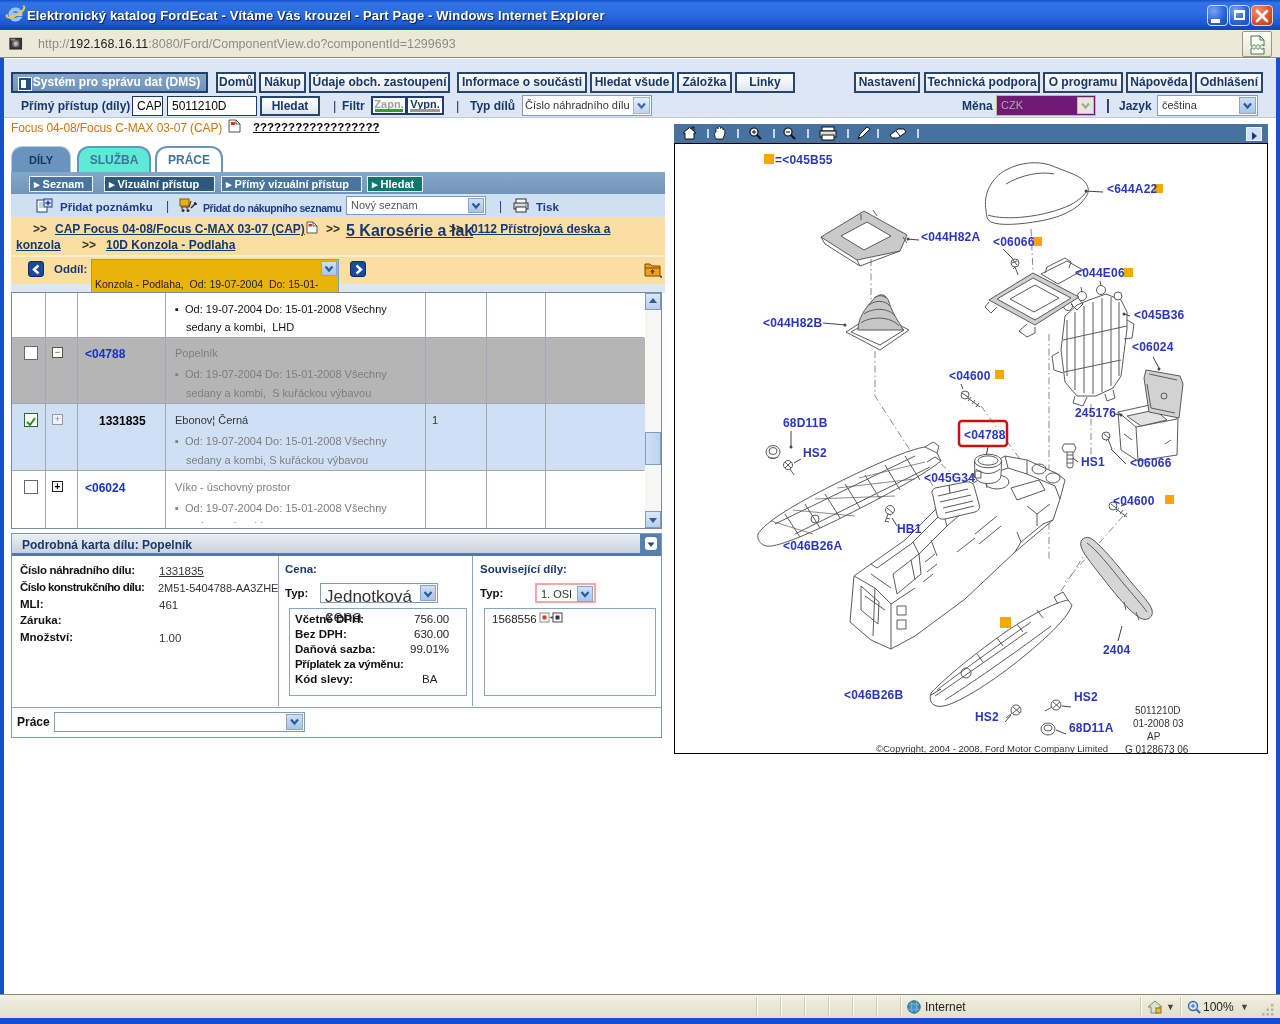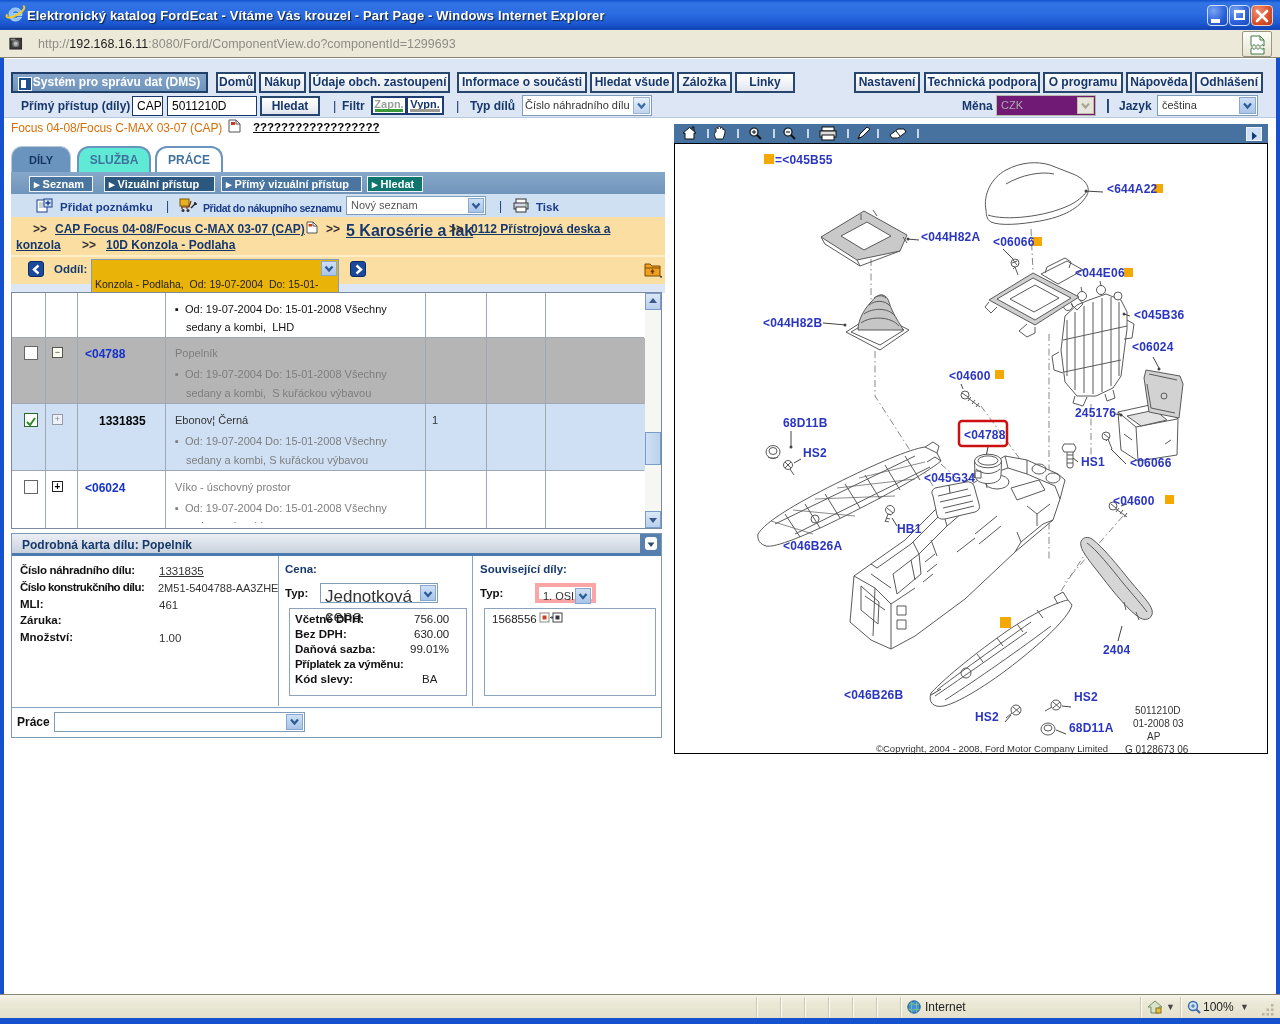--- a/index.html
+++ b/index.html
@@ -326,21 +326,21 @@
 <span class="a" style="left:414px;top:628px;color:#222;font-size:11.5px;">630.00</span>
 <span class="a" style="left:295px;top:643px;color:#111;font-weight:bold;font-size:11.5px;">Daňová sazba:</span>
 <span class="a" style="left:410px;top:643px;color:#222;font-size:11.5px;">99.01%</span>
 <span class="a" style="left:295px;top:658px;color:#111;font-weight:bold;font-size:11.5px;letter-spacing:-0.3px;">Příplatek za výměnu:</span>
 <span class="a" style="left:295px;top:673px;color:#111;font-weight:bold;font-size:11.5px;">Kód slevy:</span>
 <span class="a" style="left:422px;top:673px;color:#222;font-size:11.5px;">BA</span>
 <div class="a" style="left:472px;top:556px;width:1px;height:150px;background:#8aa4c0;"></div>
 
 <span class="a" style="left:480px;top:563px;color:#16396e;font-weight:bold;font-size:11.5px;">Související díly:</span>
 <span class="a" style="left:480px;top:587px;color:#111;font-weight:bold;font-size:11.5px;">Typ:</span>
-<div class="a" style="left:535px;top:583px;width:61px;height:20px;background:#fff;border:4px solid #fca5a5;font-size:11px;color:#333;padding:3px 4px;">1. OSI
+<div class="a" style="left:535px;top:583px;width:61px;height:20px;background:#fff;border:2px solid #fca5a5;font-size:11px;color:#333;padding:3px 4px;">1. OSI
   <span class="a" style="right:1px;top:1px;width:16px;height:16px;background:linear-gradient(180deg,#cfe0f6,#a8c4e8);border:1px solid #86a8d0;"><svg width="14" height="14" viewBox="0 0 14 14">
         <path d="M3.5 5 L7 9 L10.5 5" fill="none" stroke="#2a5a98" stroke-width="2.2"></path>
       </svg></span>
 </div>
 <div class="a" style="left:484px;top:608px;width:172px;height:88px;border:1px solid #8aa4c0;"></div>
 <span class="a" style="left:492px;top:613px;color:#222;font-size:11.5px;">1568556</span>
 <svg class="a" style="left:539px;top:612px;" width="24" height="11" viewBox="0 0 24 11">
     <rect x="1" y="1" width="9" height="9" fill="#fff" stroke="#888"></rect>
     <rect x="3.5" y="3.5" width="4" height="4" fill="#d04020"></rect>
     <path d="M11 5.5 h3 l-1.5 -1.5 m1.5 1.5 l-1.5 1.5" stroke="#555" fill="none"></path>

